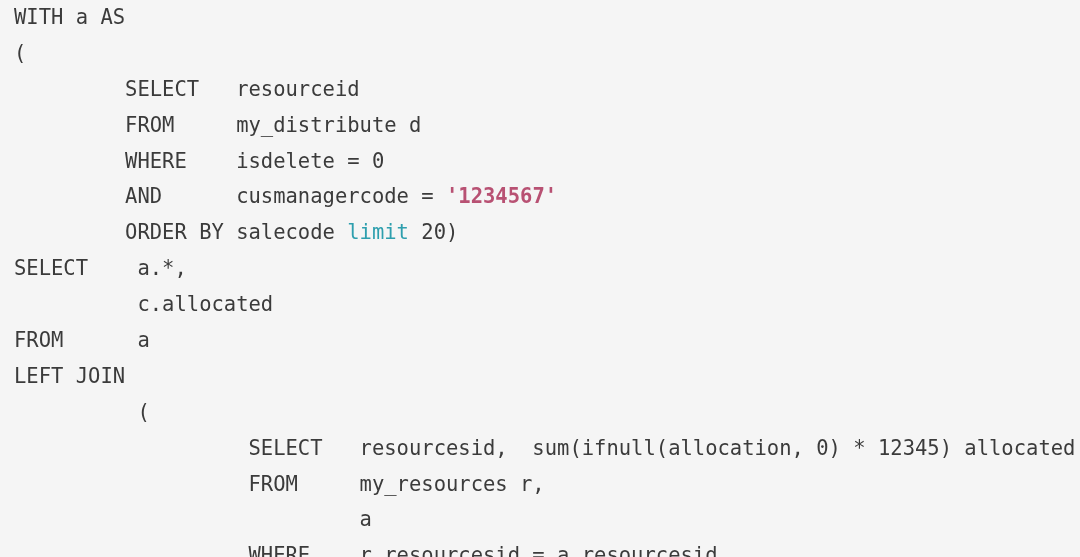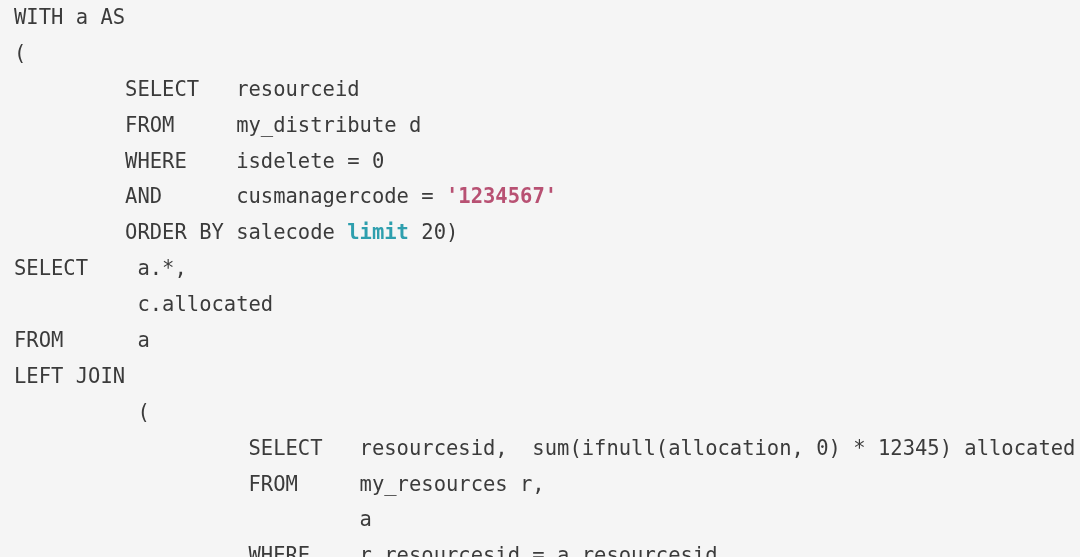--- a/index.html
+++ b/index.html
@@ -27,20 +27,20 @@
     font-size: 20.5px;
     line-height: 35.9px;
     color: var(--text, #3b3b3b);
     white-space: pre;
   }
   .code-line {
     height: 35.9px;
   }
   .seg-plain   { color: var(--text, #3b3b3b); }
   .seg-string  { color: var(--string, #b85173); font-weight: bold; }
-  .seg-keyword { color: var(--keyword, #2e9fae); font-weight: bold; }
+  .seg-keyword { color: var(--keyword, #2e9fae); }
 </style>
 </head>
 <body>
 
 <div class="code-snippet">
   <pre class="sql" id="sql-code"><div class="code-line"><span class="seg-plain">WITH a AS</span></div><div class="code-line"><span class="seg-plain">(</span></div><div class="code-line"><span class="seg-plain">         SELECT   resourceid</span></div><div class="code-line"><span class="seg-plain">         FROM     my_distribute d</span></div><div class="code-line"><span class="seg-plain">         WHERE    isdelete = 0</span></div><div class="code-line"><span class="seg-plain">         AND      cusmanagercode = </span><span class="seg-string">'1234567'</span></div><div class="code-line"><span class="seg-plain">         ORDER BY salecode </span><span class="seg-keyword">limit</span><span class="seg-plain"> 20)</span></div><div class="code-line"><span class="seg-plain">SELECT    a.*,</span></div><div class="code-line"><span class="seg-plain">          c.allocated</span></div><div class="code-line"><span class="seg-plain">FROM      a</span></div><div class="code-line"><span class="seg-plain">LEFT JOIN</span></div><div class="code-line"><span class="seg-plain">          (</span></div><div class="code-line"><span class="seg-plain">                   SELECT   resourcesid,  sum(ifnull(allocation, 0) * 12345) allocated</span></div><div class="code-line"><span class="seg-plain">                   FROM     my_resources r,</span></div><div class="code-line"><span class="seg-plain">                            a</span></div><div class="code-line"><span class="seg-plain">                   WHERE    r.resourcesid = a.resourcesid</span></div></pre>
 </div>
 
 </body></html>

